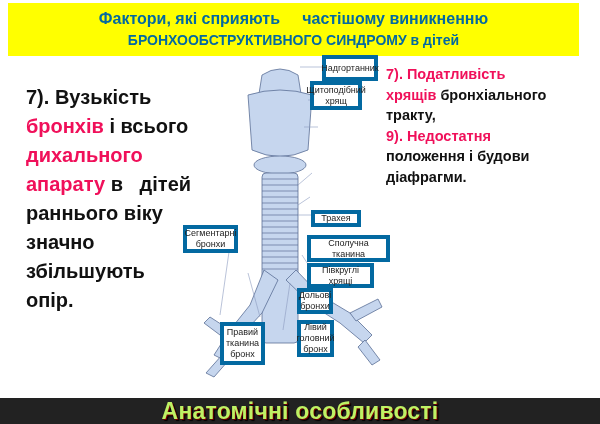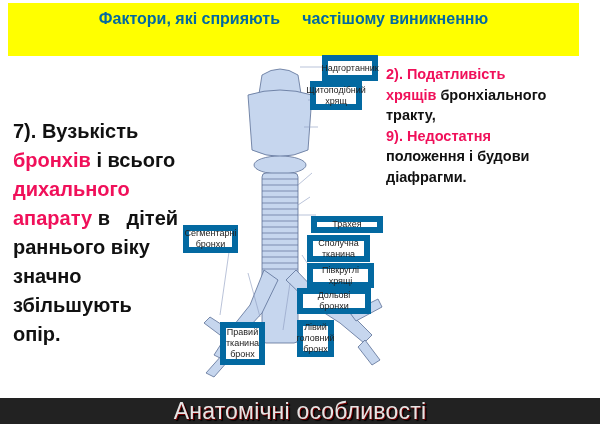--- a/index.html
+++ b/index.html
@@ -1,32 +1,33 @@
 <!DOCTYPE html>
 <html><head>
 <meta charset="utf-8">
 <style>
   html, body { margin:0; padding:0; }
   body { width:600px; height:424px; position:relative; overflow:hidden; background:#ffffff; font-family:"Liberation Sans", sans-serif; }
   .header { position:absolute; left:8px; top:3px; width:571px; height:53px; background:#ffff00; text-align:center; color:#0369a1; font-weight:bold; }
   .header .l1 { font-size:16px; line-height:19px; margin-top:6px; white-space:pre; }
   .header .l2 { font-size:14px; line-height:20px; margin-top:2px; }
-  .left-text { position:absolute; left:13px; top:83px; width:200px; font-size:20px; font-weight:bold; line-height:29px; color:#111;margin-top:34px; }
+  .left-text { position:absolute; left:26px; top:83px; width:200px; font-size:20px; font-weight:bold; line-height:29px; color:#111; }
   .pink { color:#f0105a; }
   .right-text { position:absolute; left:386px; top:64px; width:214px; font-size:14.5px; font-weight:bold; line-height:20.5px; color:#111; }
   .diagram { position:absolute; left:200px; top:55px; width:190px; height:330px; }
-  .label-box { position:absolute; background:#fff; border:6px solid #0369a1; font-size:9px; line-height:11px; text-align:center; color:#222; display:flex; align-items:center; justify-content:center; box-sizing:border-box; }
+  .label-box { position:absolute; background:#fff; border:4px solid #0369a1; font-size:9px; line-height:11px; text-align:center; color:#222; display:flex; align-items:center; justify-content:center; box-sizing:border-box; }
   .footer { position:absolute; left:0; top:398px; width:600px; height:26px; background:#222222; text-align:center; }
-  .footer span { color:#e5e5e5; font-size:23px; font-weight:normal; line-height:26px; text-shadow:1px 1px 0 #700, 2px 2px 1px #000; letter-spacing:0.2px; }
+  .footer span { color:#bef264; font-size:23px; font-weight:bold; line-height:26px; text-shadow:1px 1px 0 #700, 2px 2px 1px #000; letter-spacing:0.2px; }
 </style>
 </head>
 <body>
 
 <div class="header">
   <div class="l1">Фактори, які сприяють     частішому виникненню</div>
+  <div class="l2">БРОНХООБСТРУКТИВНОГО СИНДРОМУ в дітей</div>
 </div>
 
 <div class="left-text">
   <div>7). Вузькість</div>
   <div><span class="pink">бронхів</span><span> і всього</span></div>
   <div class="pink">дихального</div>
   <div><span class="pink">апарату</span><span style="white-space:pre"> в   дітей</span></div>
   <div>раннього віку</div>
   <div>значно</div>
   <div>збільшують</div>
@@ -78,31 +79,31 @@
       <line x1="98" y1="150" x2="110" y2="142"></line>
       <line x1="98" y1="160" x2="116" y2="160"></line>
       <line x1="120" y1="228" x2="102" y2="200"></line>
       <line x1="30" y1="190" x2="20" y2="260"></line>
       <line x1="48" y1="218" x2="60" y2="262"></line>
       <line x1="83" y1="275" x2="90" y2="228"></line>
     </g>
   </svg>
   <div class="label-box" style="left:122px; top:0px; width:56px; height:26px;">Надгортанник</div>
   <div class="label-box" style="left:110px; top:26px; width:52px; height:29px;">Щитоподібний хрящ</div>
-  <div class="label-box" style="left:111px; top:161px; width:72px; height:17px;">Трахея</div>
-  <div class="label-box" style="left:107px; top:180px; width:63px; height:27px;">Сполучна тканина</div>
+  <div class="label-box" style="left:111px; top:155px; width:50px; height:17px;">Трахея</div>
+  <div class="label-box" style="left:107px; top:180px; width:83px; height:27px;">Сполучна тканина</div>
   <div class="label-box" style="left:107px; top:208px; width:67px; height:25px;">Півкруглі хрящі</div>
-  <div class="label-box" style="left:97px; top:233px; width:74px; height:26px;">Дольові бронхи</div>
+  <div class="label-box" style="left:97px; top:233px; width:36px; height:26px;">Дольові бронхи</div>
   <div class="label-box" style="left:-17px; top:170px; width:55px; height:28px;">Сегментарні бронхи</div>
   <div class="label-box" style="left:20px; top:267px; width:45px; height:43px;">Правий тканина бронх</div>
   <div class="label-box" style="left:97px; top:265px; width:37px; height:37px;">Лівий головний бронх</div>
 </div>
 
 <div class="right-text">
-  <div class="pink">2). Податливість</div>
+  <div class="pink">7). Податливість</div>
   <div><span class="pink">хрящів</span><span> бронхіального тракту,</span></div>
   <div class="pink">9). Недостатня</div>
   <div>положення і будови діафрагми.</div>
 </div>
 
 <div class="footer">
   <span>Анатомічні особливості</span>
 </div>
 
 </body></html>

